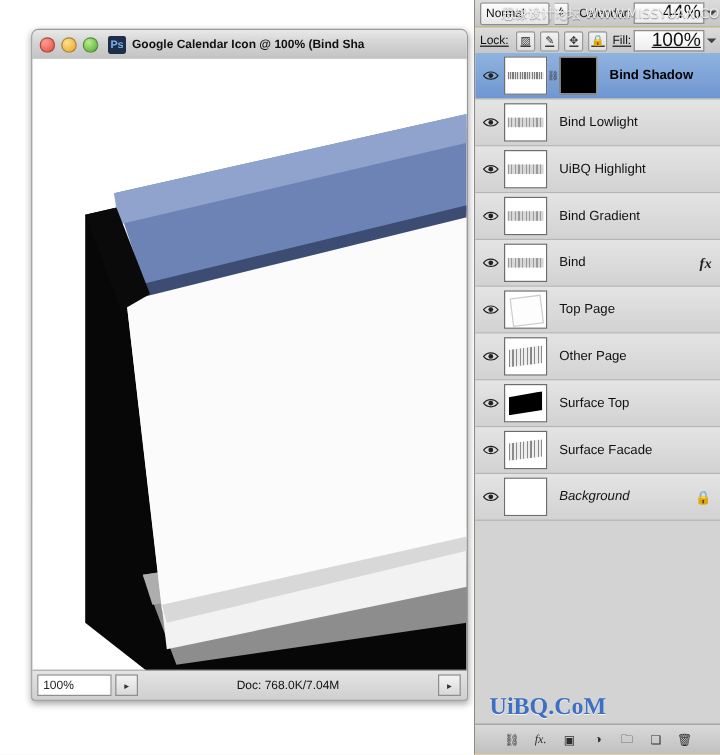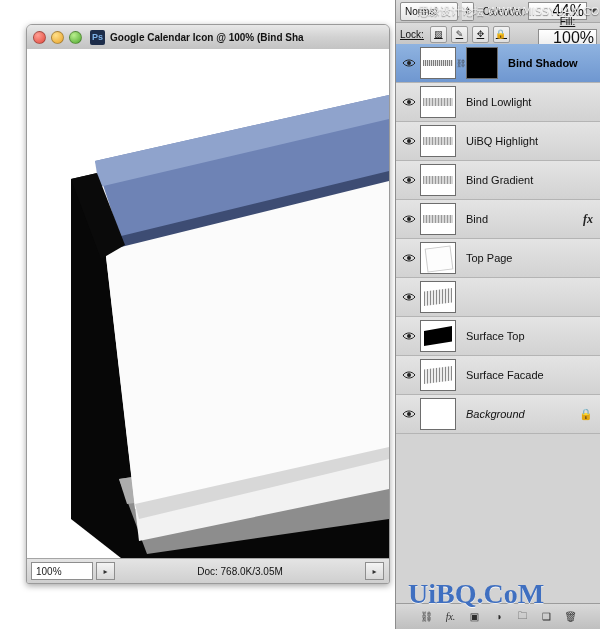--- a/index.html
+++ b/index.html
@@ -114,21 +114,21 @@
     height:22px;background:linear-gradient(to bottom,#dcdcdc,#c6c6c6);
     border-bottom:1px solid #a8a8a8;
     display:flex;align-items:center;padding:0 4px;gap:4px;text-decoration:underline;
   }
   .lock-label{font-size:10px;margin-right:2px;}
   .lockbtn{
     width:15px;height:15px;background:linear-gradient(to bottom,#f2f2f2,#dedede);
     border:1px solid #9a9a9a;border-radius:2px;
     display:flex;align-items:center;justify-content:center;font-size:9px;color:#333;
   }
-  .fill-wrap{display:flex;align-items:center;gap:2px;margin-left:auto;flex-direction:column;}
+  .fill-wrap{display:flex;align-items:center;gap:2px;margin-left:auto;}
 
   .layer-list{
     position:absolute;left:0;top:44px;width:205px;height:560px;
     background:#d3d3d3;overflow:hidden;
   }
   .layer-row{
     height:38px;display:flex;align-items:center;
     border-bottom:1px solid #b4b4b4;
     background:linear-gradient(to bottom,#e4e4e4,#d2d2d2);
     padding-left:2px;
@@ -186,21 +186,21 @@
 
   
   .wm-top{
     position:absolute;left:418px;top:4px;width:175px;height:16px;
     font-size:11px;color:#f0f0f0;letter-spacing:0px;white-space:nowrap;
     text-shadow:0 1px 1px rgba(0,0,0,.45);
     font-family:"DejaVu Sans", sans-serif;
   }
   .wm-bottom{
     position:absolute;left:408px;top:578px;
-    font-size:28px;font-weight:bold;color:#3f6fc0;
+    font-size:20px;font-weight:bold;color:#3f6fc0;
     font-family:"Liberation Serif", serif;
     text-shadow:0 1px 0 rgba(255,255,255,.8);
     white-space:nowrap;
   }
 </style>
 </head>
 <body>
 
 <div class="stage">
 
@@ -233,21 +233,21 @@
         <polygon points="68,112 362,46 362,70 72,138" fill="#8fa3cc"></polygon>
         <polygon points="90,188 362,122 362,132 94,198" fill="#3d4c73"></polygon>
 
         <polygon points="44,130 70,124 98,196 74,210" fill="#0a0a0a"></polygon>
       </svg>
     </div>
 
     <div class="statusbar">
       <div class="zoombox">100%</div>
       <div class="status-arrowbtn">▸</div>
-      <div class="docinfo">Doc: 768.0K/3.05M</div>
+      <div class="docinfo">Doc: 768.0K/7.04M</div>
       <div class="status-right">▸</div>
     </div>
   </div>
 
   <div class="layers-panel">
 
     <div class="panel-top">
       <div class="blend-select">Normal</div>
       <div class="stepper">
         <span>▲</span>
@@ -375,20 +375,21 @@
           <svg class="eye" width="14" height="10" viewBox="0 0 14 10">
             <path d="M1 5 C4 1, 10 1, 13 5 C10 9, 4 9, 1 5 Z" fill="none" stroke="#222" stroke-width="1"></path>
             <circle cx="7" cy="5" r="2" fill="#222"></circle>
           </svg>
         </div>
         <div class="thumb-cell">
           <div class="thumb">
               <div class="t-graypoly"></div>
             </div>
         </div>
+        <div class="layer-name">Other Page</div>
       </div>
 
       <div class="layer-row">
         <div class="eye-cell">
           <svg class="eye" width="14" height="10" viewBox="0 0 14 10">
             <path d="M1 5 C4 1, 10 1, 13 5 C10 9, 4 9, 1 5 Z" fill="none" stroke="#222" stroke-width="1"></path>
             <circle cx="7" cy="5" r="2" fill="#222"></circle>
           </svg>
         </div>
         <div class="thumb-cell">

